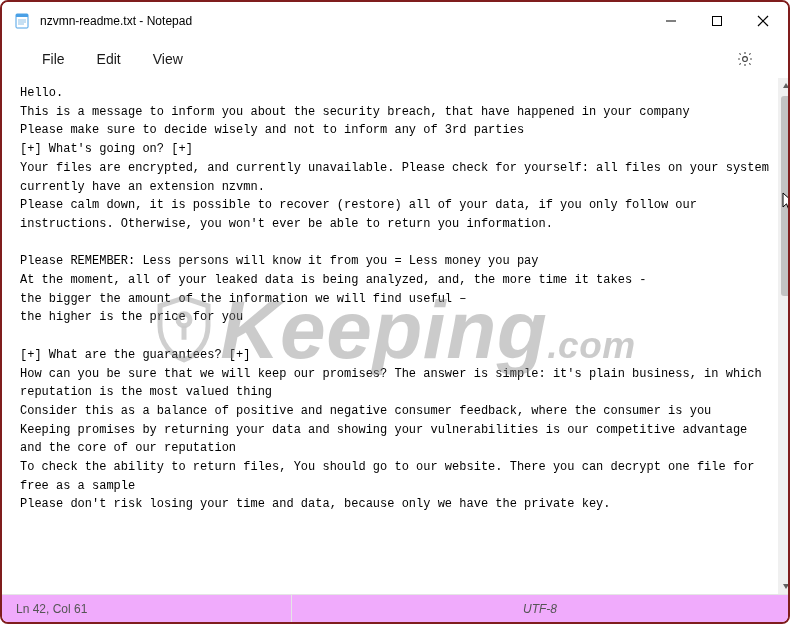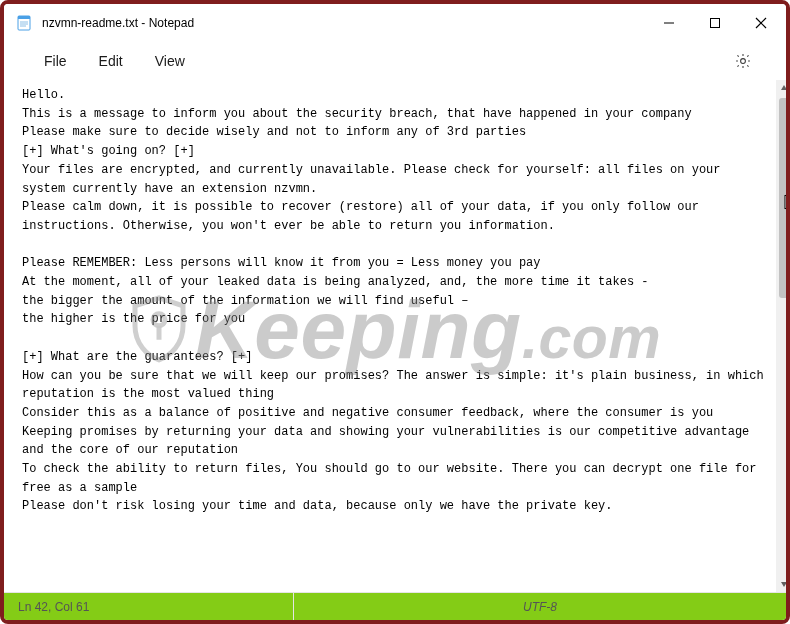--- a/index.html
+++ b/index.html
@@ -8,21 +8,21 @@
     width: 790px; height: 624px;
     font-family: "Segoe UI", Arial, sans-serif;
     font-size: 13px;
     background: #ffffff;
     color: #000;
     overflow: hidden;
     position: relative;
   }
   .window {
     width: 790px; height: 624px;
-    border: 4px solid #7f1d1d;
+    border: 2px solid #7f1d1d;
     border-radius: 8px;
     overflow: hidden;
     display: flex;
     flex-direction: column;
     background: #ffffff;
     position: relative;
   }
   
   .titlebar {
     height: 38px;
@@ -104,21 +104,21 @@
   .scroll-thumb {
     position: absolute; left: 3px; width: 10px;
     top: 18px; height: 200px;
     background: #c2c2c2;
     border-radius: 3px;
   }
   
   .statusbar {
     height: 28px;
     border-top: 1px solid #e5e5e5;
-    background: #84cc16;
+    background: #f0abfc;
     display: flex;
     align-items: center;
     font-size: 12px;
     color: #555;
   }
   .statusbar .cell {
     padding: 0 14px;
     height: 100%;
     display: flex; align-items: center;
     border-right: 1px solid #e5e5e5;
@@ -139,21 +139,21 @@
   .watermark .big {
     font-family: Arial, sans-serif;
     font-weight: 700;
     font-style: italic;
     font-size: 82px;
     letter-spacing: 0.5px;
     color: rgba(130,130,130,0.42);
     line-height: 1;
   }
   .watermark .big .com {
-    font-size: 59px;
+    font-size: 37px;
     font-weight: 700;
     font-style: italic;
   }
   .watermark .icon {
     display: inline-block;
     vertical-align: -6px;
     margin-right: 6px;
     opacity: 0.42;
   }
   .cursor-arrow {

